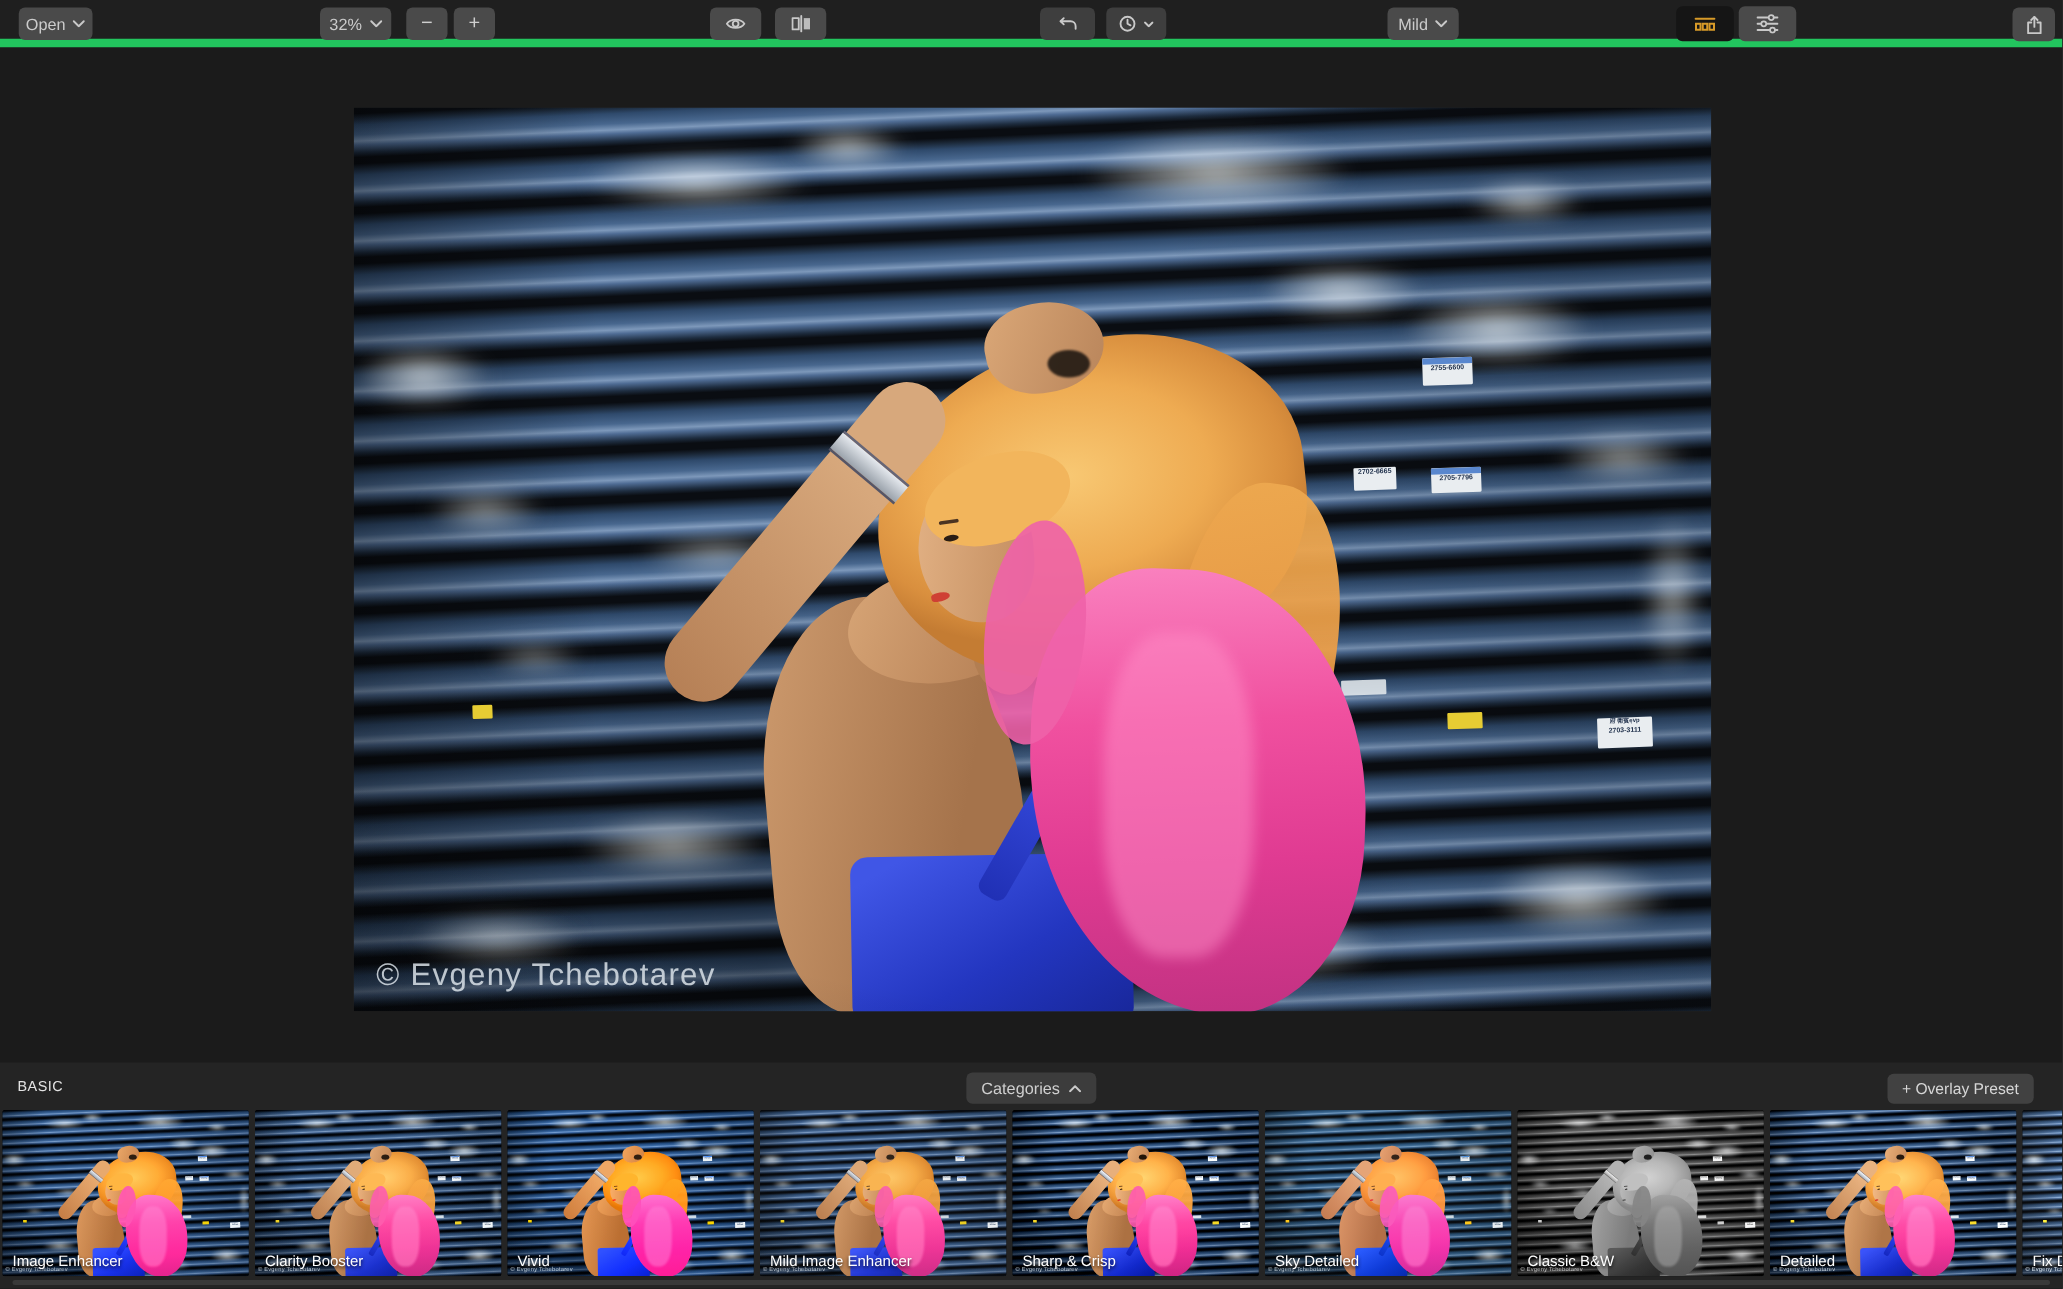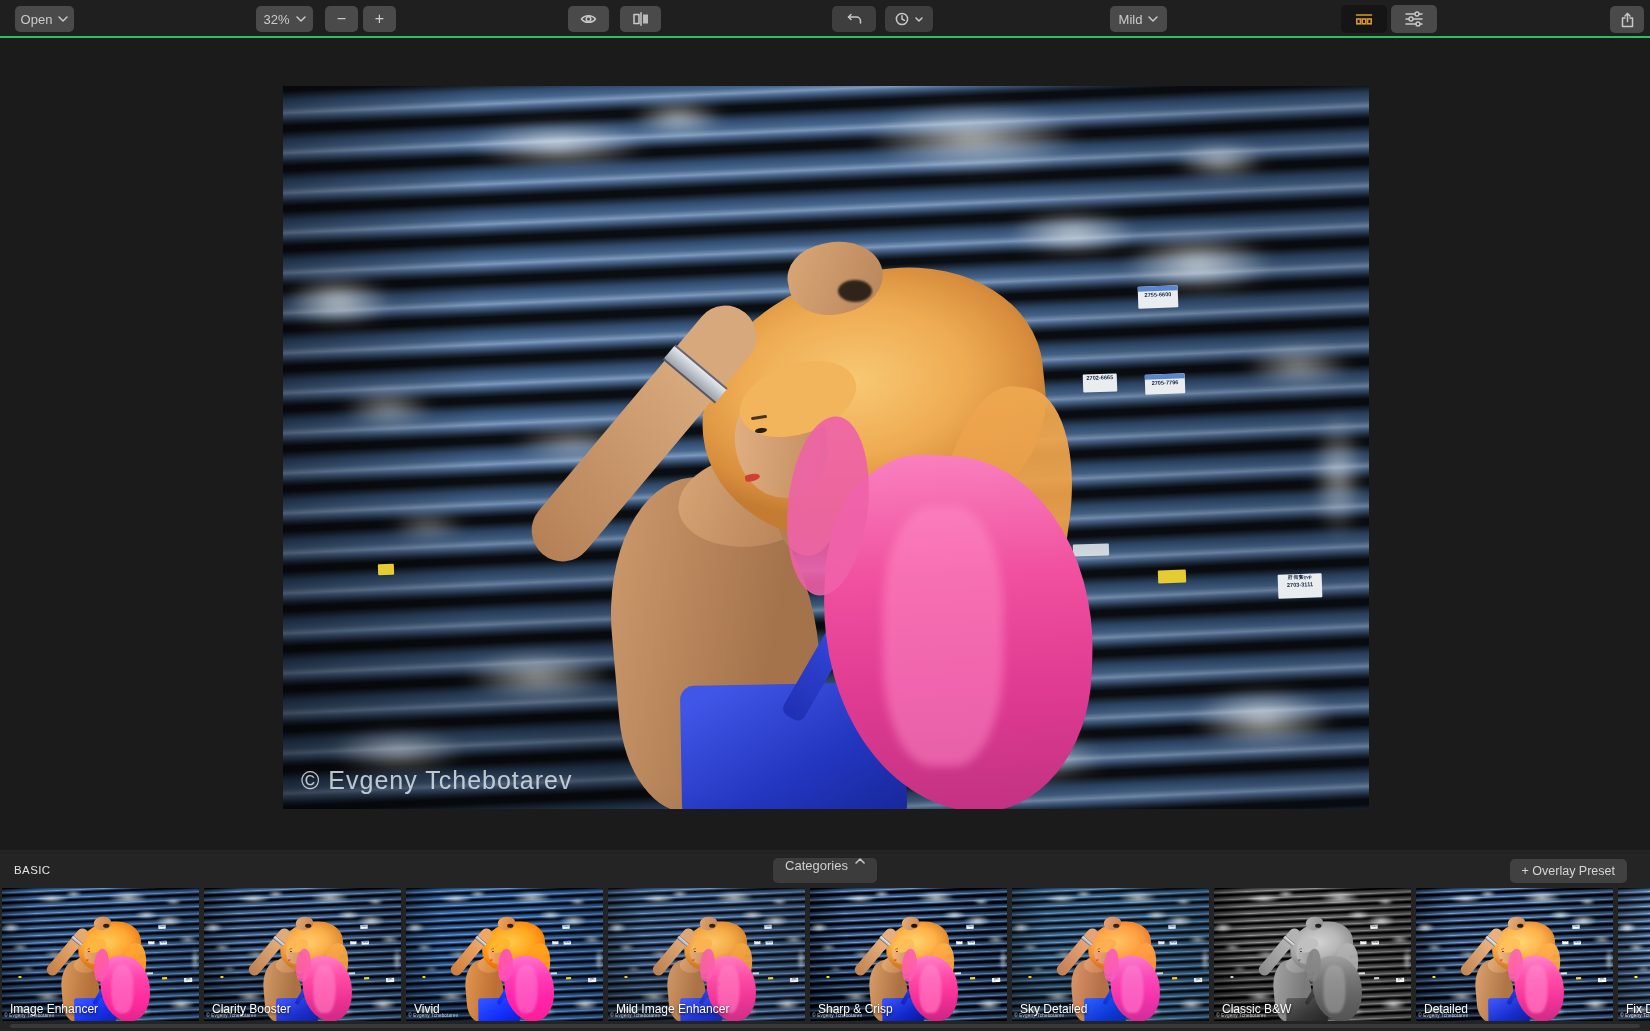--- a/index.html
+++ b/index.html
@@ -1,21 +1,21 @@
 <!DOCTYPE html>
 <html><head>
 <meta charset="utf-8">
 <style>
   * { box-sizing: border-box; margin: 0; padding: 0; }
   html,body { background:#101010; }
   body { font-family:"Liberation Sans", sans-serif; }
   .app { position:relative; width:1650px; height:1031px; background:#1b1b1b; overflow:hidden; }
 
   
-  .toolbar { position:absolute; left:0; top:0; width:1650px; height:38px; background:#1f1f1f; border-bottom:2px solid #22c55e; }
+  .toolbar { position:absolute; left:0; top:0; width:1650px; height:38px; background:#1f1f1f; border-bottom:7px solid #22c55e; }
   .btn { position:absolute; top:6px; height:26px; display:flex; align-items:center; justify-content:center;
          gap:6px; background:#4a4a4a; border-radius:5px; color:#cbcbcb; font-size:13px; cursor:default; }
   .btn svg { display:block; }
   .icon-stroke { stroke:#c9c9c9; fill:none; stroke-width:1.5; stroke-linecap:round; stroke-linejoin:round; }
   .btn.darker { background:#3e3e3e; }
   .btn.active-amber { background:#151515; }
   .amber-stroke { stroke:#d79a28; fill:none; stroke-width:1.6; stroke-linecap:round; }
   .glyph { font-size:16px; color:#cfcfcf; line-height:1; }
 
   
@@ -89,21 +89,21 @@
                 background:#17120e; opacity:.85; filter:blur(1px); z-index:9; }
   .scene::after { content:""; position:absolute; inset:0; pointer-events:none;
       background:radial-gradient(120% 100% at 60% 40%, rgba(0,0,0,0) 60%, rgba(5,8,14,0.35)); }
   .watermark { position:absolute; left:18px; bottom:14px; z-index:20;
                font-size:25px; letter-spacing:1px; color:rgba(225,232,238,0.82); }
 
   
   .presets-panel { position:absolute; left:0; top:850px; width:1650px; height:181px; background:#242424; }
   .group-label { position:absolute; left:14px; top:14px; font-size:11.5px; letter-spacing:0.4px; color:#e3e3e3; }
   .categories-btn { position:absolute; left:50%; transform:translateX(-50%); top:8px; height:25px; padding:0 12px;
-                    display:flex; align-items:flex-start; gap:7px; background:#3c3c3c; border-radius:5px;
+                    display:flex; align-items:center; gap:7px; background:#3c3c3c; border-radius:5px;
                     color:#cfcfcf; font-size:13px; }
   .overlay-btn { position:absolute; right:23px; top:9px; height:24px; padding:0 12px; display:flex; align-items:center;
                  background:#414141; border-radius:5px; color:#d6d6d6; font-size:12.5px; }
   .strip { position:absolute; left:0; top:38px; width:1650px; height:133px; display:flex; gap:5px;
            padding-left:2px; overflow:hidden; }
   .thumb { position:relative; flex:0 0 197px; width:197px; height:133px; overflow:hidden; border-radius:2px; background:#000; }
   .thumb-scale { position:absolute; left:-1px; top:0; width:1086px; height:723px;
                  transform:scale(0.184); transform-origin:0 0; }
   .thumb-label { position:absolute; left:8px; bottom:5px; z-index:30; color:#fff; font-size:12px;
                  text-shadow:0 1px 3px rgba(0,0,0,0.9); }

